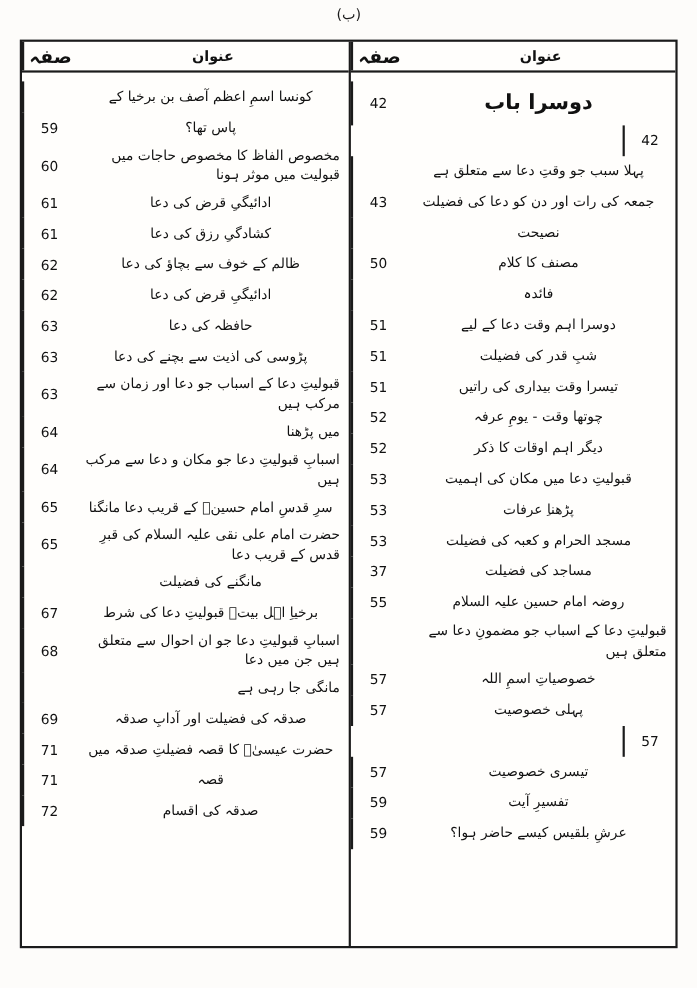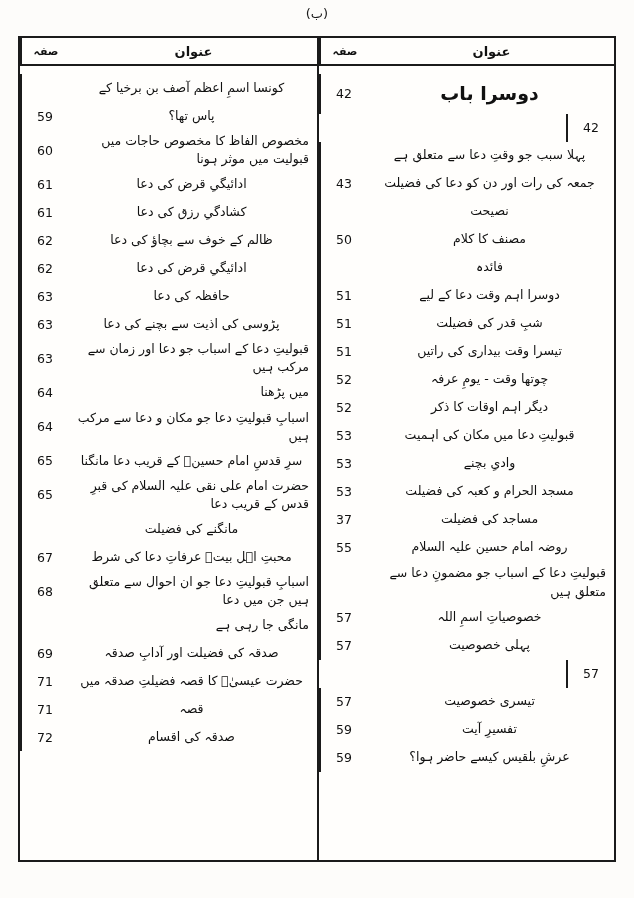--- a/index.html
+++ b/index.html
@@ -69,21 +69,21 @@
     direction: rtl;
     font-weight: bold;
     letter-spacing: 0.5px;
   }
   .head-page {
     width: 48px;
     border-left: 2px solid #1b1b1b;
     display: flex;
     align-items: center;
     justify-content: center;
-    font-size: 11px;
+    font-size: 17px;
     direction: rtl;
     font-weight: bold;
   }
   .rows {
     flex: 1;
     display: flex;
     flex-direction: column;
     padding-top: 8px;
   }
   .row {
@@ -206,21 +206,21 @@
           <div class="title">دیگر اہم اوقات کا ذکر</div>
           <div class="num">52</div>
         </div>
 
         <div class="row">
           <div class="title">قبولیتِ دعا میں مکان کی اہمیت</div>
           <div class="num">53</div>
         </div>
 
         <div class="row">
-          <div class="title">وادیِ بچنے</div>
+          <div class="title">پڑھناِ عرفات</div>
           <div class="num">53</div>
         </div>
 
         <div class="row">
           <div class="title">مسجد الحرام و کعبہ کی فضیلت</div>
           <div class="num">53</div>
         </div>
 
         <div class="row">
           <div class="title">مساجد کی فضیلت</div>
@@ -346,21 +346,21 @@
           <div class="title">حضرت امام علی نقی علیہ السلام کی قبرِ قدس کے قریب دعا</div>
           <div class="num">65</div>
         </div>
 
         <div class="row">
           <div class="title">مانگنے کی فضیلت</div>
           <div class="num"></div>
         </div>
 
         <div class="row">
-          <div class="title">محبتِ اہل بیتؑ عرفاتِ دعا کی شرط</div>
+          <div class="title">برخیاِ اہل بیتؑ قبولیتِ دعا کی شرط</div>
           <div class="num">67</div>
         </div>
 
         <div class="row">
           <div class="title">اسبابِ قبولیتِ دعا جو ان احوال سے متعلق ہیں جن میں دعا</div>
           <div class="num">68</div>
         </div>
 
         <div class="row">
           <div class="title right-align">مانگی جا رہی ہے</div>

